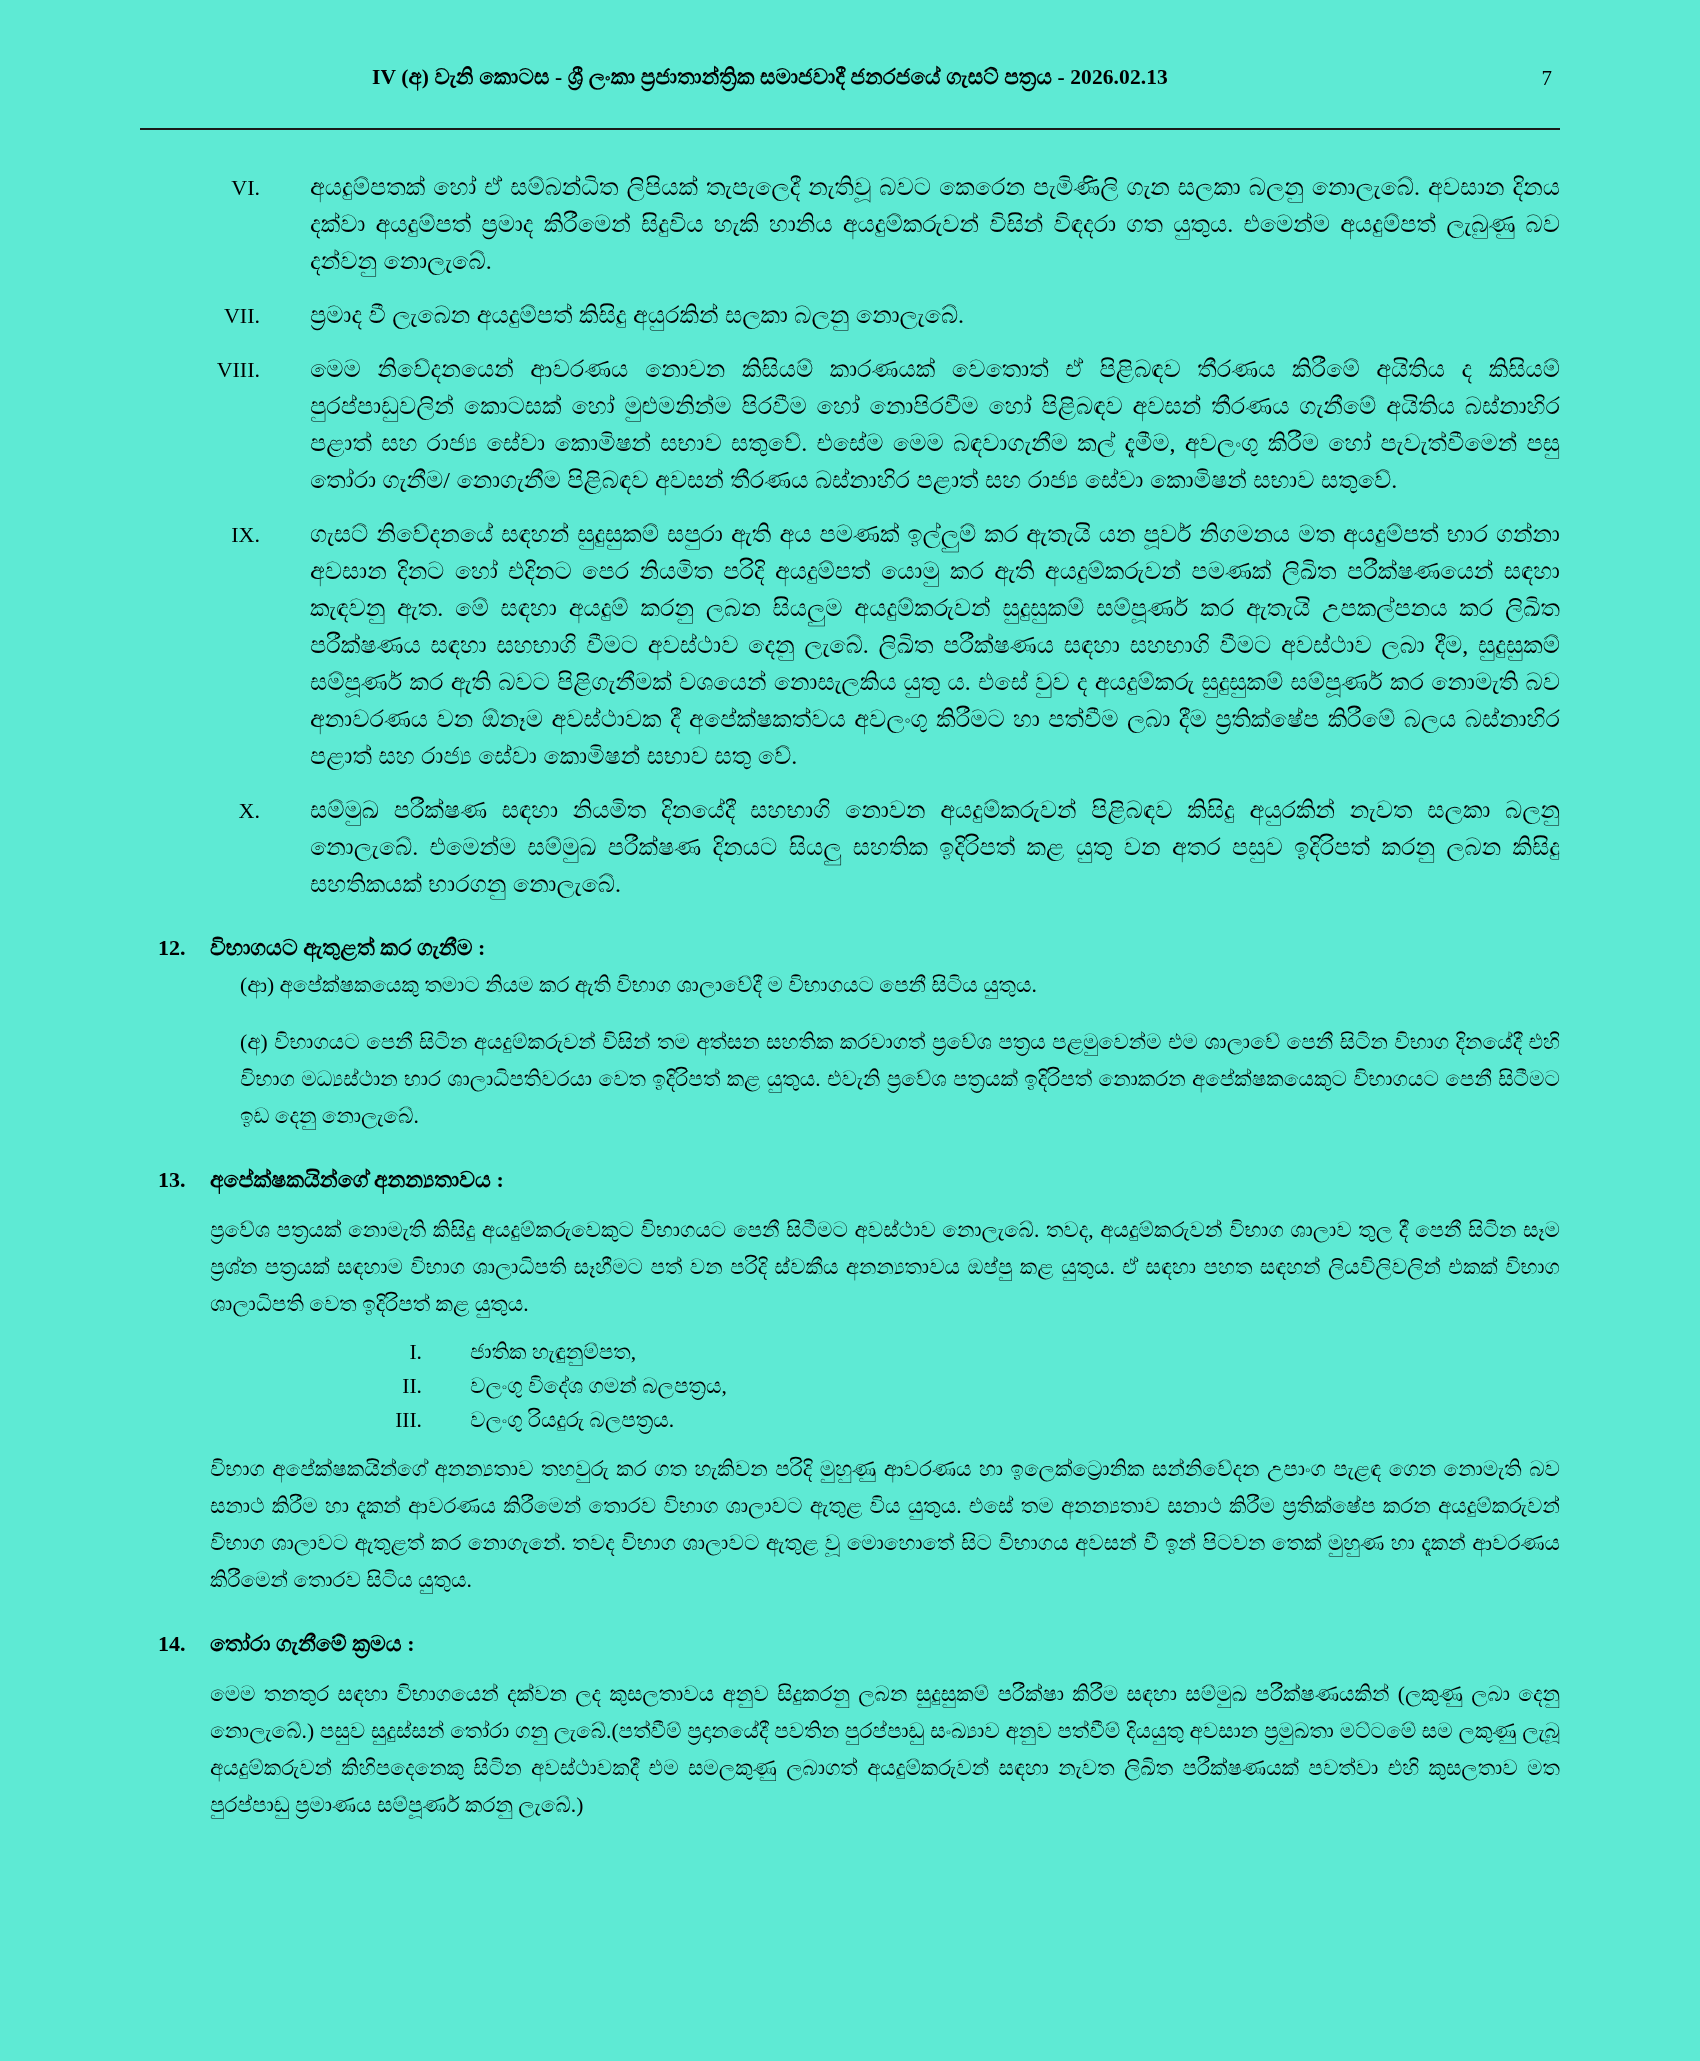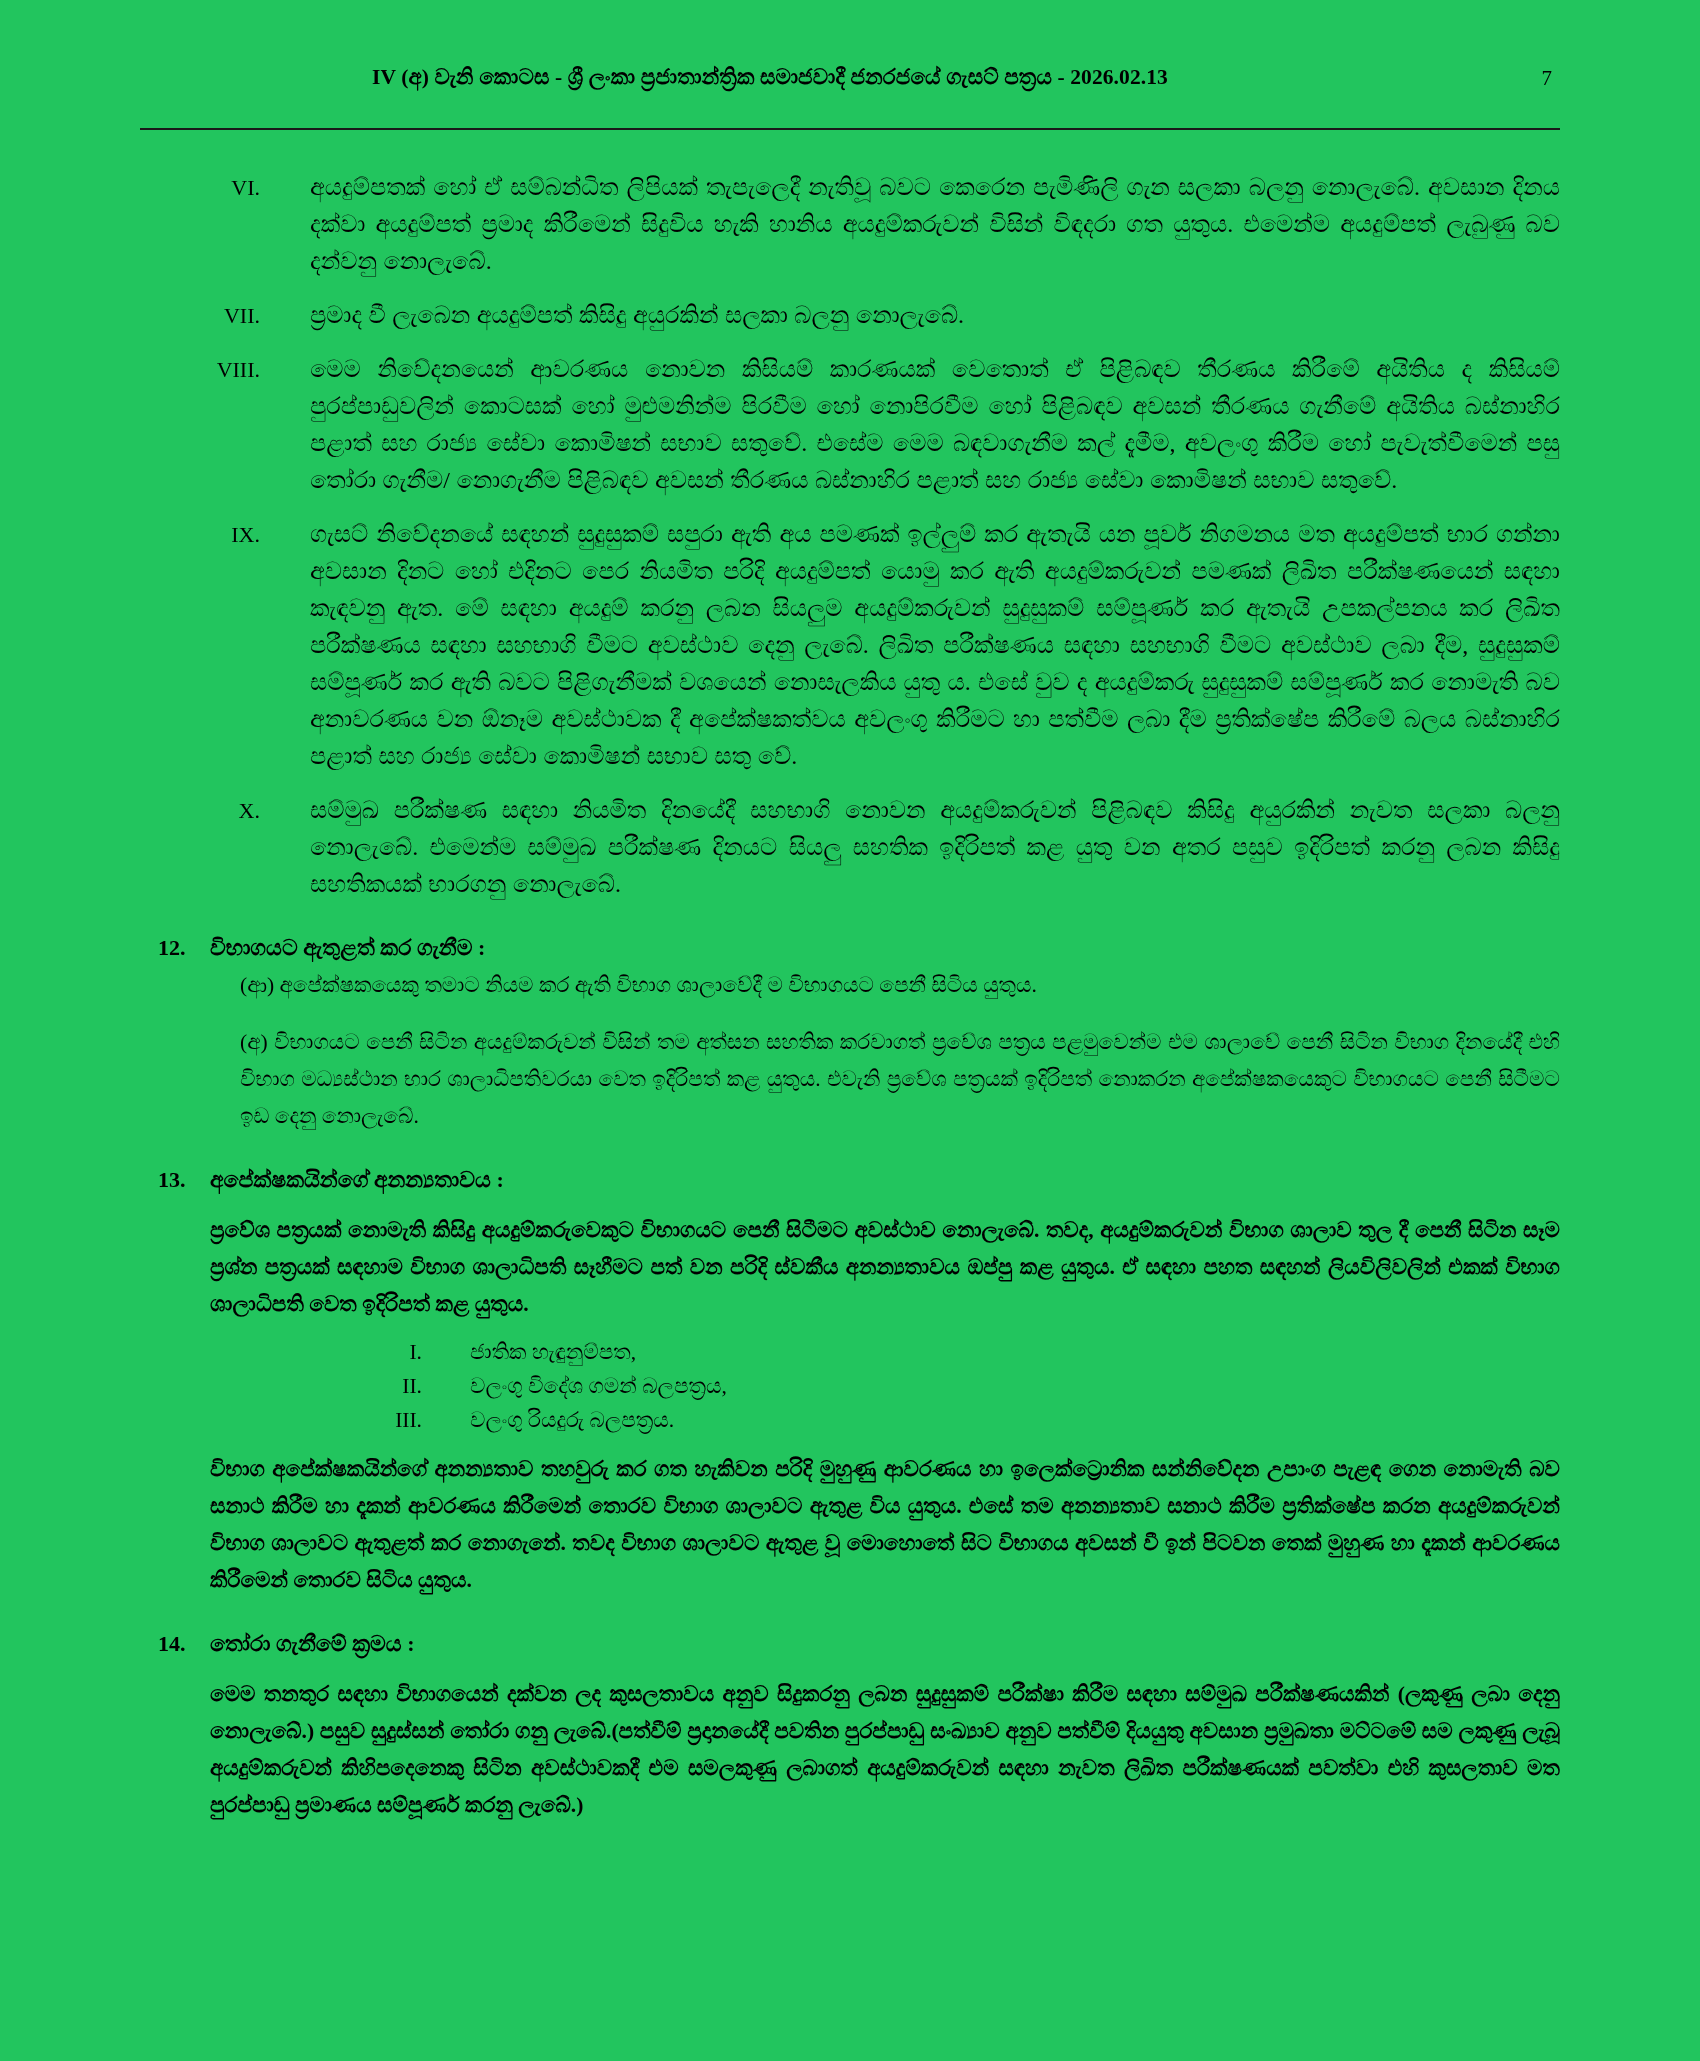--- a/index.html
+++ b/index.html
@@ -13,21 +13,21 @@
     font-family: "Liberation Serif", "DejaVu Serif", serif;
     color: #000000;
     -webkit-font-smoothing: antialiased;
   }
   .page {
     position: relative;
     width: 1700px;
     height: 2061px;
     box-sizing: border-box;
     padding: 0;
-    background: #22c55e;
+    background: #5eead4;
     overflow: hidden;
   }
 
   
   .header {
     position: relative;
     width: 1700px;
     height: 58px;
     padding-top: 62px;
   }
@@ -121,21 +121,20 @@
   .sec-title {
     flex: 1 1 auto;
   }
 
   .sec-body {
     margin-top: 13px;
     padding-left: 70px;
     font-size: 21.5px;
     line-height: 37px;
     text-align: justify;
-    font-weight: bold;
   }
   .sec-body.tight {
     margin-top: 10px;
   }
 
   .para {
     margin-bottom: 16px;
     text-align: justify;
   }
   .para:last-child { margin-bottom: 0; }

